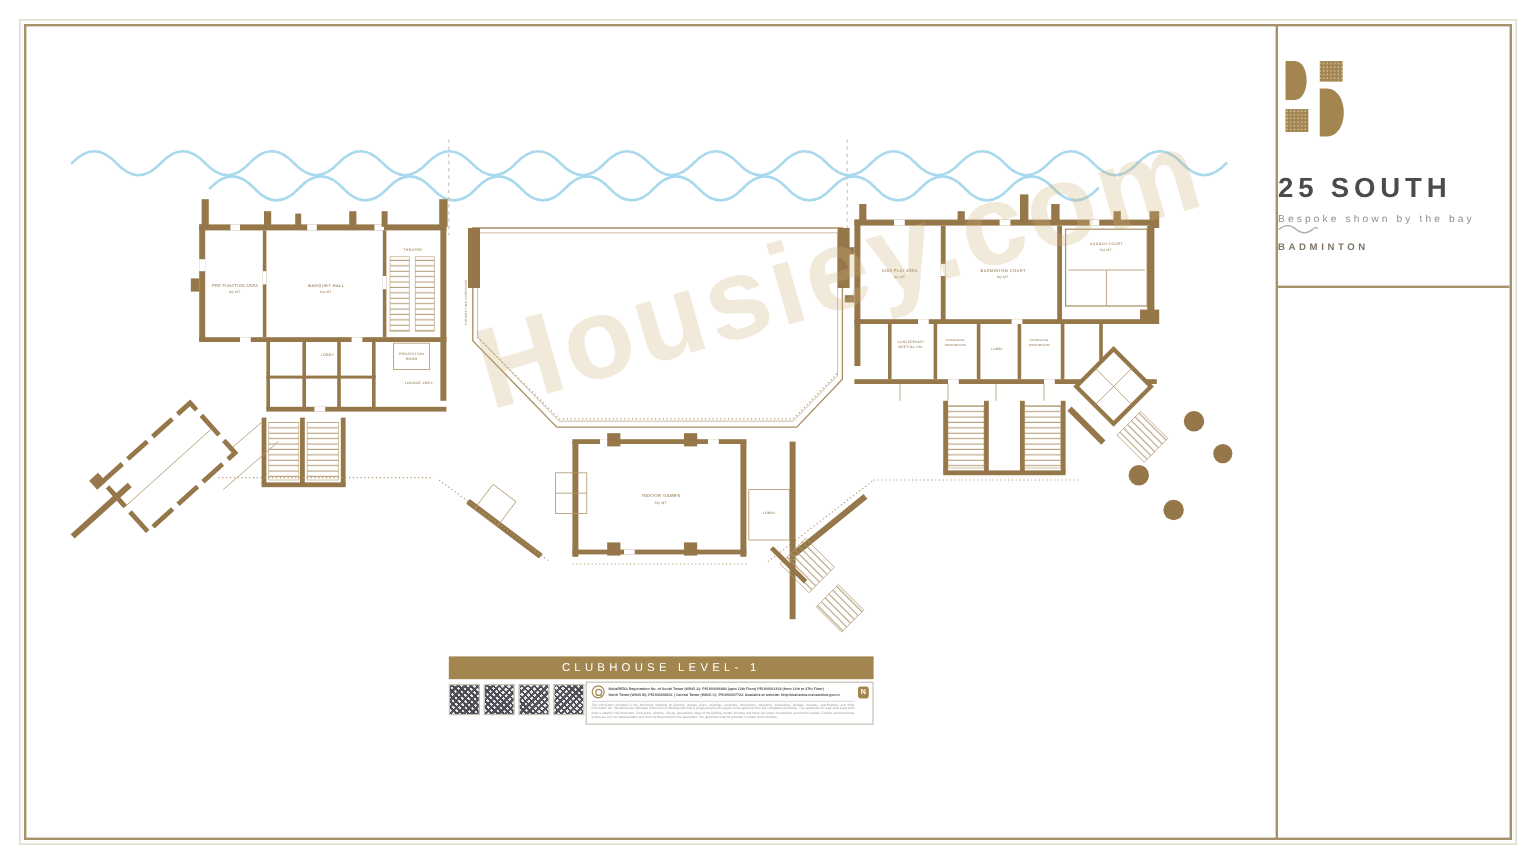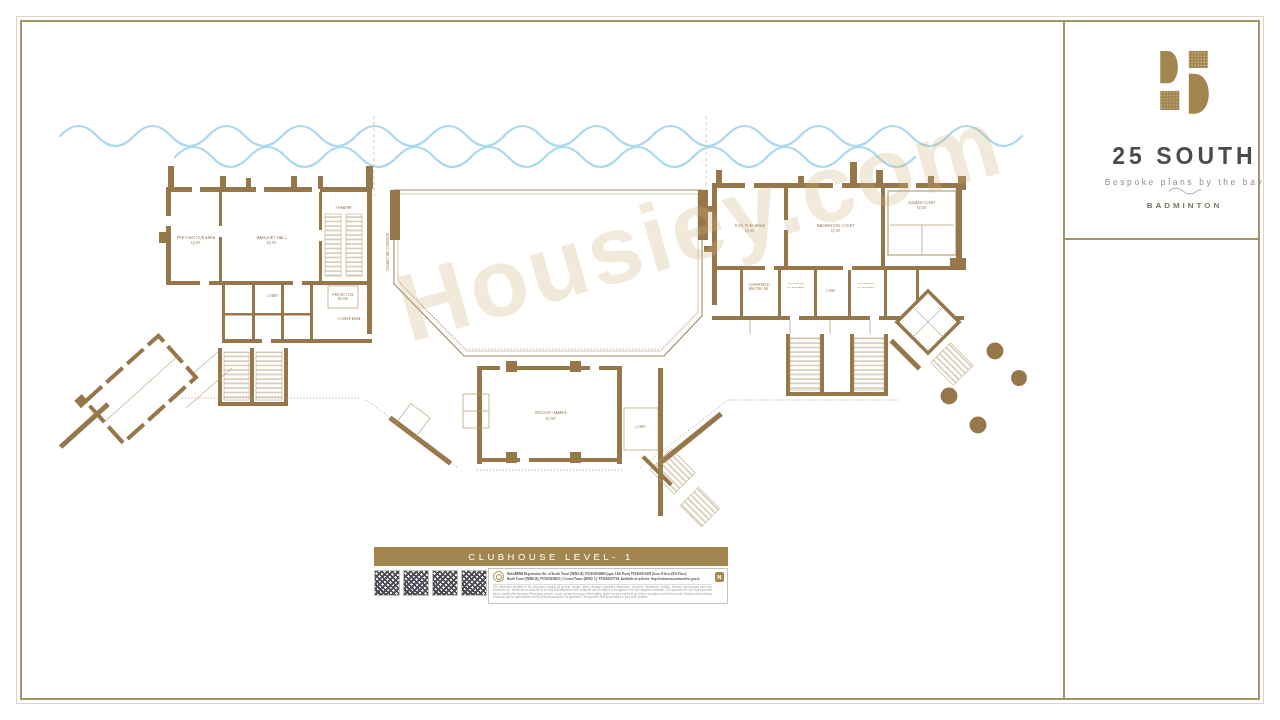--- a/index.html
+++ b/index.html
@@ -7,21 +7,21 @@
     width:1280px;height:720px;position:relative;background:#fff;overflow:hidden;
     font-family:"Liberation Sans",sans-serif;
   }
   
   .frame-outer{position:absolute;left:16px;top:16px;right:16px;bottom:16px;border:1px solid #ddd5c5;}
   .frame-inner{position:absolute;left:20px;top:20px;right:20px;bottom:20px;border:2px solid #a3946a;}
   
   .panel-vline{position:absolute;left:1063px;top:20px;width:2px;height:680px;background:#a3946a;}
   .panel-hline{position:absolute;left:1065px;top:238px;width:193px;height:2px;background:#a3946a;}
   .logo-cell{position:absolute;left:1065px;top:22px;width:193px;height:214px;
-    display:flex;flex-direction:column;align-items:center;justify-content:center;text-align:center;margin-left:23px;}
+    display:flex;flex-direction:column;align-items:flex-start;justify-content:center;text-align:center;}
   .logo-name{font-size:23px;font-weight:bold;color:#4b4b4d;letter-spacing:4px;margin-top:14px;white-space:nowrap;}
   .logo-tagline{font-size:8.5px;color:#8f8f91;letter-spacing:2.6px;margin-top:7px;white-space:nowrap;}
   .logo-location{font-size:8px;font-weight:bold;color:#7d7464;letter-spacing:3px;margin-top:6px;}
   
   #scene{position:absolute;left:30px;top:100px;width:1010px;height:445px;}
   .wall{fill:#96774a;}
   .thin{stroke:#b39a6e;stroke-width:.7;fill:none;}
   .dot{stroke:#b39a6e;stroke-width:1;stroke-dasharray:1 2.2;fill:none;}
   .dash{stroke:#cfc9bb;stroke-width:1;stroke-dasharray:3 3;}
   .wave{stroke:#a9d9ec;stroke-width:2.2;fill:none;stroke-linecap:round;}
@@ -67,21 +67,21 @@
       </pattern>
     </defs>
     <path d="M6,2 h8 c14,0 14,34 0,34 h-8 z" fill="#a3864f"></path>
     <rect x="6" y="44" width="20" height="20" fill="#a3864f"></rect>
     <rect x="6" y="44" width="20" height="20" fill="url(#logoDots)"></rect>
     <rect x="36" y="2" width="20" height="18" fill="#a3864f"></rect>
     <rect x="36" y="2" width="20" height="18" fill="url(#logoDots)"></rect>
     <path d="M36,26 h6 c20,0 20,42 0,42 h-6 z" fill="#a3864f"></path>
   </svg>
   <div class="logo-name">25 SOUTH</div>
-  <div class="logo-tagline">Bespoke plans by the bay</div>
+  <div class="logo-tagline">Bespoke shown by the bay</div>
   <svg width="34" height="8" viewBox="0 0 34 8">
     <path d="M1,4 q7,-6 14,0 q7,6 14,0 q2,-2 4,-1" stroke="#aaa" stroke-width="1" fill="none" stroke-linecap="round"></path>
   </svg>
   <div class="logo-location">BADMINTON</div>
 </div>
 
 <div class="watermark">Housiey.com</div>
 
 <svg id="scene" viewBox="30 100 1010 445">
   <defs>

